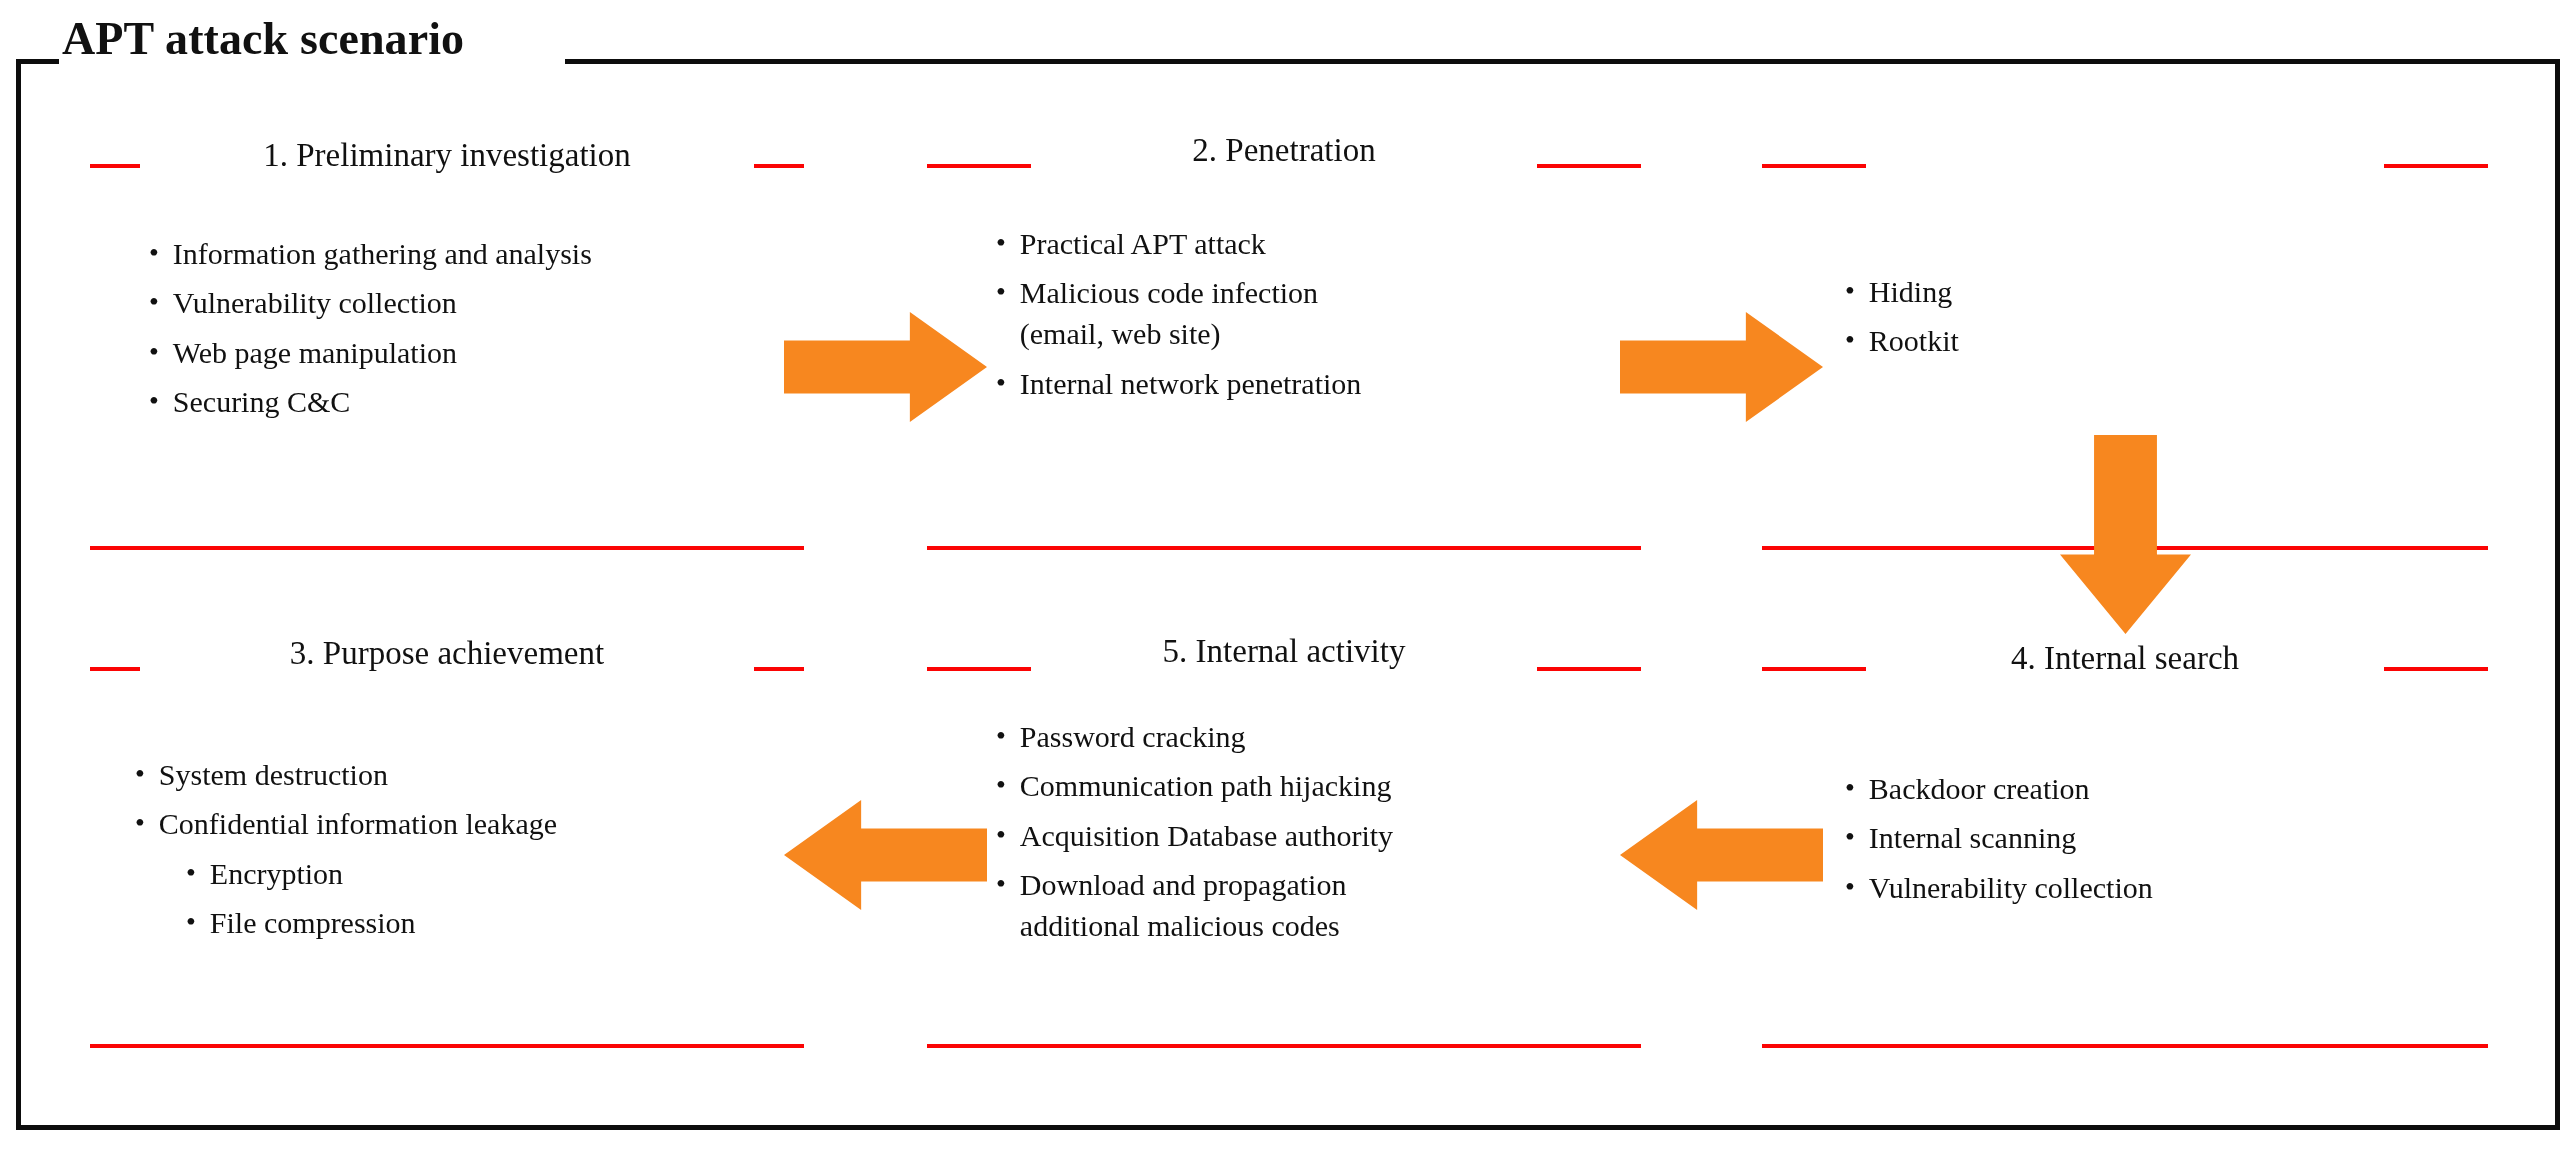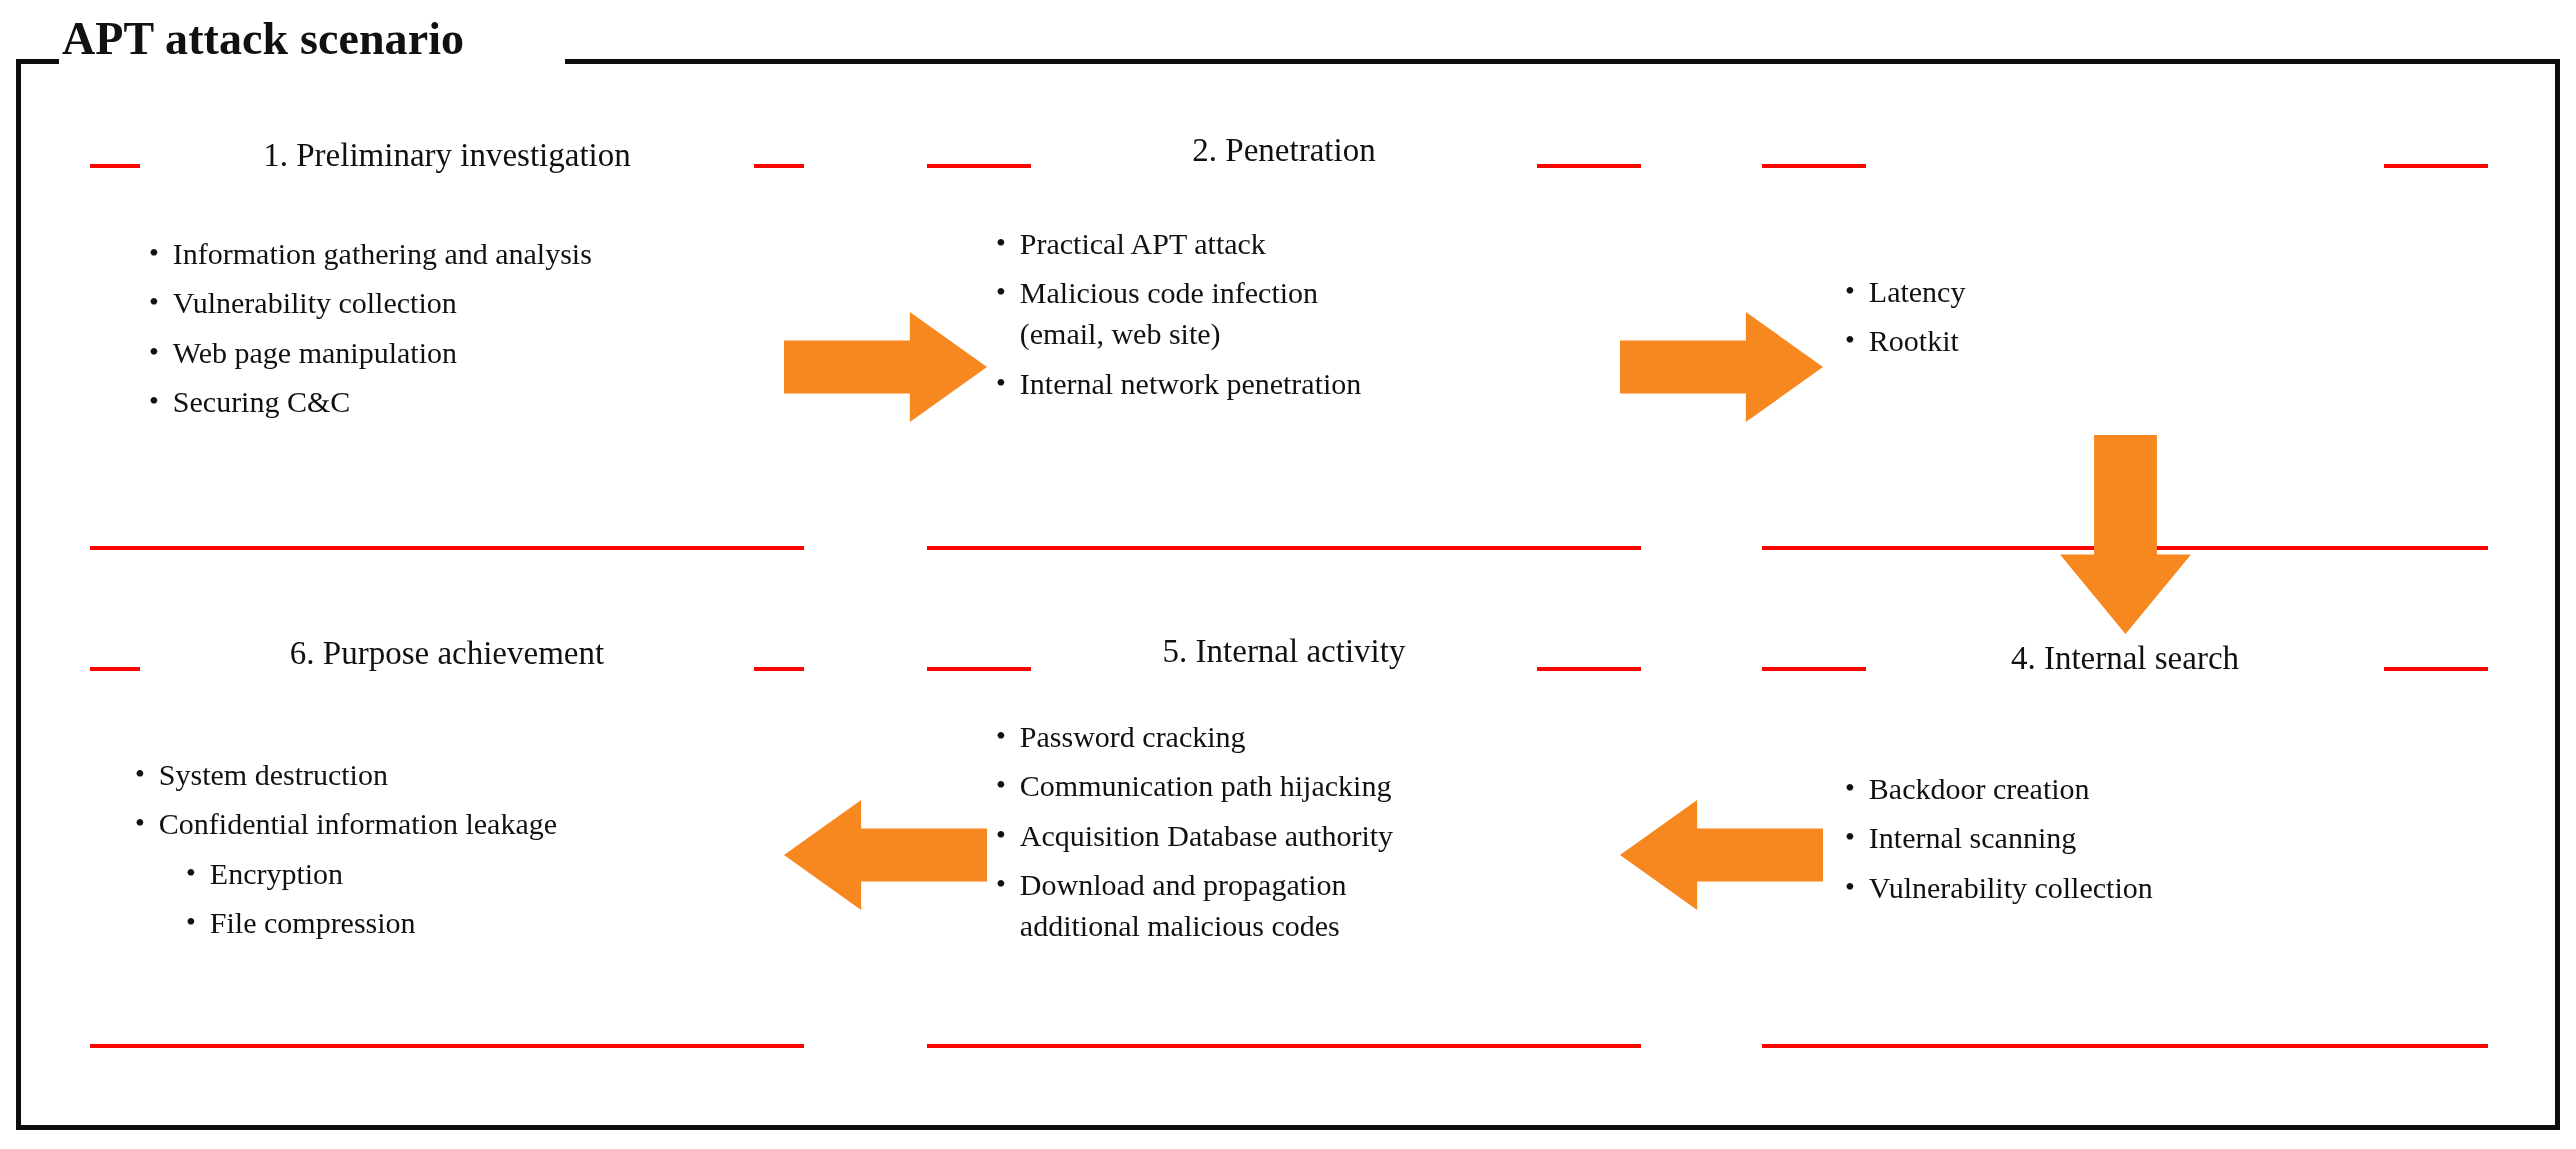--- a/index.html
+++ b/index.html
@@ -111,21 +111,21 @@
     </div>
     <div class="stage-box" style="left: 1762px; top: 164px; width: 726px; height: 386px;">
       <div class="bx bx-left"></div>
       <div class="bx bx-right"></div>
       <div class="bx bx-bottom"></div>
       <div class="bx bx-top-l" style="width: 104px;"></div>
       <div class="bx bx-top-r" style="width: 104px;"></div>
       <div class="bullets" style="top: 110px; left: 83px; width: 607px;">
         <div class="bullet">
           <span class="dot">•</span>
-          <span class="txt">Latency</span>
+          <span class="txt">Hiding</span>
         </div>
         <div class="bullet">
           <span class="dot">•</span>
           <span class="txt">Rootkit</span>
         </div>
       </div>
     </div>
     <div class="stage-box" style="left: 1762px; top: 667px; width: 726px; height: 381px;">
       <div class="bx bx-left"></div>
       <div class="bx bx-right"></div>
@@ -177,21 +177,21 @@
           <span class="txt">additional malicious codes</span>
         </div>
       </div>
     </div>
     <div class="stage-box" style="left: 90px; top: 667px; width: 714px; height: 381px;">
       <div class="bx bx-left"></div>
       <div class="bx bx-right"></div>
       <div class="bx bx-bottom"></div>
       <div class="bx bx-top-l" style="width: 50px;"></div>
       <div class="bx bx-top-r" style="width: 50px;"></div>
-      <div class="stage-title" style="top: -30px;">6. Purpose achievement</div>
+      <div class="stage-title" style="top: -30px;">3. Purpose achievement</div>
       <div class="bullets" style="top: 90px; left: 45px; width: 649px;">
         <div class="bullet">
           <span class="dot">•</span>
           <span class="txt">System destruction</span>
         </div>
         <div class="bullet">
           <span class="dot">•</span>
           <span class="txt">Confidential information leakage</span>
         </div>
         <div class="bullet sub">

